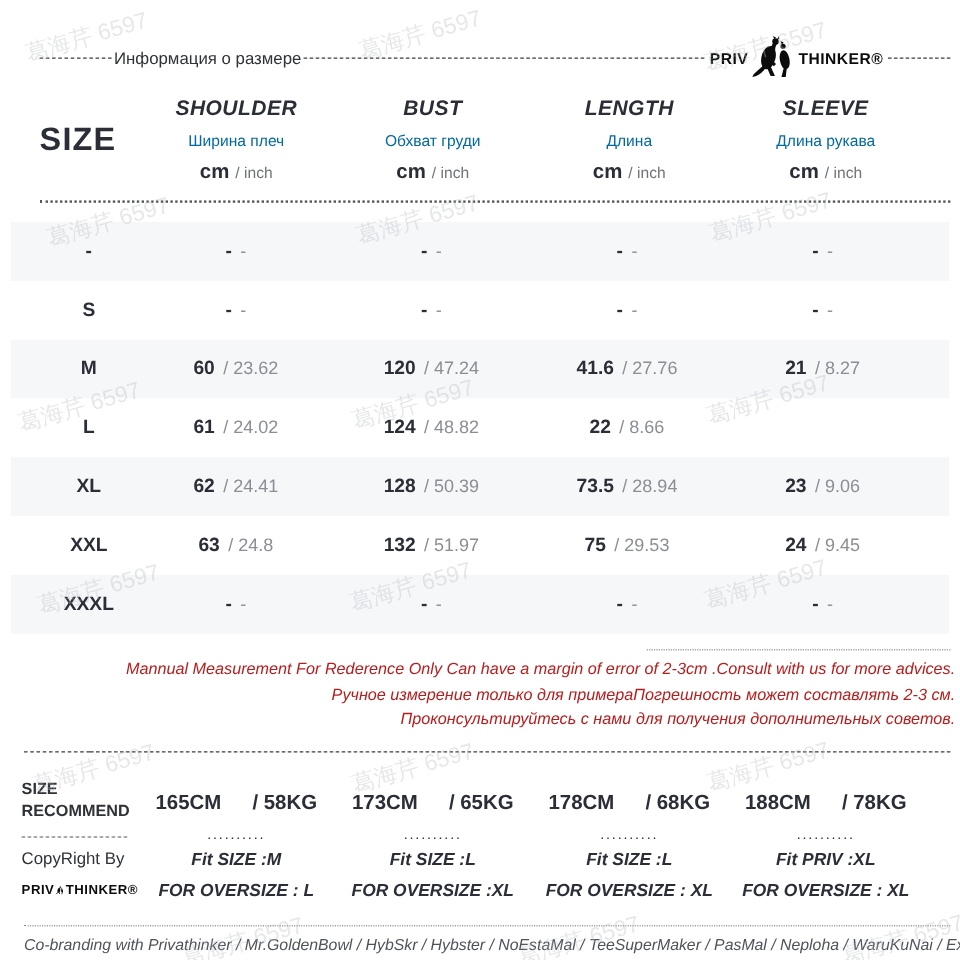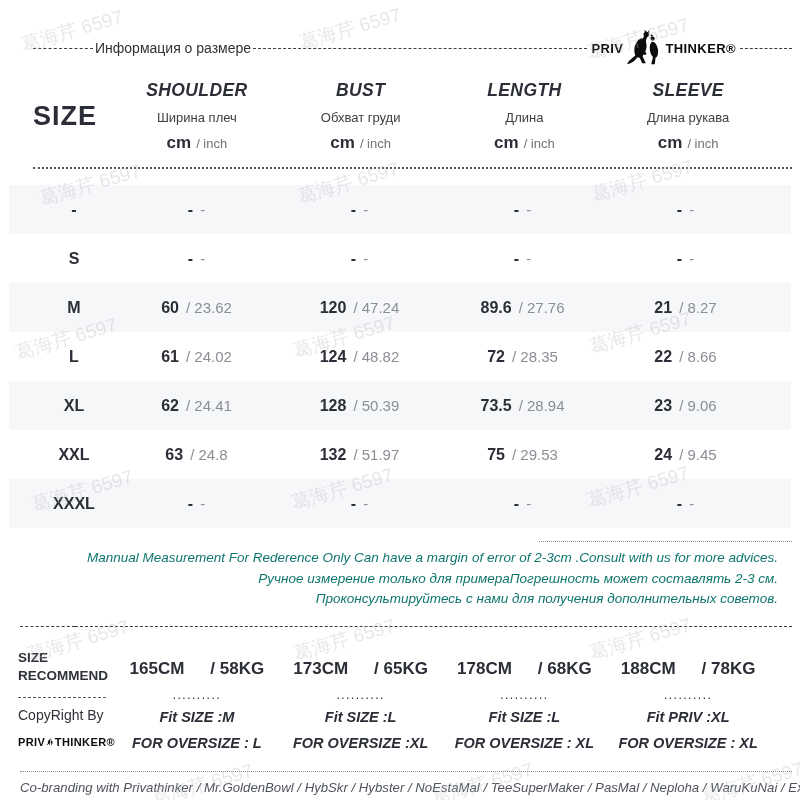--- a/index.html
+++ b/index.html
@@ -30,42 +30,42 @@
   .brand .btxt { font-size:13px; letter-spacing:.4px; color:#0c0c0c; }
   .brand svg { height:36px; width:40px; margin:0 1px; }
   .brand.small .btxt { font-size:11px; }
   .brand.small svg { height:26px; width:29px; }
 
   
   .thead { display:grid; grid-template-columns:82px repeat(4,1fr); margin:14px 30px 0 33px; align-items:center; }
   .size-label { font-size:27px; font-weight:700; letter-spacing:1px; text-align:left; }
   .col-hdr { text-align:center; }
   .col-en { font-size:17.5px; font-weight:700; font-style:italic; letter-spacing:.4px; color:#2b2e36; }
-  .col-ru { font-size:13px; margin-top:9px; color:#404040; }
+  .col-ru { font-size:13px; margin-top:9px; color:#0369a1; }
   .col-units { margin-top:8px; font-size:13px; color:#6f7277; }
   .col-units .u-cm { font-size:17px; color:#2b2e36; font-weight:700; margin-right:5px; }
 
   .sep-top { margin:14px 8px 0 33px; }
 
   
   .rows { margin-top:16px; }
   .trow {
     height:49px; margin:0 9px; padding:0 24px;
     display:grid; grid-template-columns:82px repeat(4,1fr); align-items:center;
   }
   .trow.stripe { background:#f6f7f9; }
   .row-size { font-size:16px; font-weight:700; text-align:center; }
   .cell { text-align:center; font-size:16px; font-weight:700; color:#2b2e36; white-space:nowrap; }
   .cell .inch { font-weight:400; font-size:15px; color:#8b8e94; margin-left:7px; }
 
   .after-table-dots { width:253px; margin:13px 8px 0 auto; }
 
   .disclaimer {
-    margin:6px 22px 0 33px; text-align:right; font-style:italic;
-    font-size:13.5px; color:#0f766e; line-height:20.5px;
+    margin:6px 4px 0 33px; text-align:right; font-style:italic;
+    font-size:13.5px; color:#b91c1c; line-height:20.5px;
   }
 
   
   .rec-header { display:flex; align-items:center; margin:16px 8px 0 20px; }
   .rec-header .seg-a { width:55px; }
   .rec-header .seg-b { flex:1; }
 
   .rec-grid { display:grid; grid-template-columns:97px repeat(4,1fr); margin:12px 30px 0 18px; }
   .rec-left { padding-top:10px; }
   .rec-left .lbl { font-size:13.5px; font-weight:700; color:#2f3237; line-height:18px; }
@@ -175,28 +175,27 @@
       <div class="row-size">S</div>
       <div class="cell"><span class="cm">-</span><span class="inch">-</span></div>
       <div class="cell"><span class="cm">-</span><span class="inch">-</span></div>
       <div class="cell"><span class="cm">-</span><span class="inch">-</span></div>
       <div class="cell"><span class="cm">-</span><span class="inch">-</span></div>
     </div>
     <div class="trow stripe">
       <div class="row-size">M</div>
       <div class="cell"><span class="cm">60</span><span class="inch">/ 23.62</span></div>
       <div class="cell"><span class="cm">120</span><span class="inch">/ 47.24</span></div>
-      <div class="cell"><span class="cm">89.6</span><span class="inch">/ 27.76</span></div>
+      <div class="cell"><span class="cm">41.6</span><span class="inch">/ 27.76</span></div>
       <div class="cell"><span class="cm">21</span><span class="inch">/ 8.27</span></div>
     </div>
     <div class="trow">
       <div class="row-size">L</div>
       <div class="cell"><span class="cm">61</span><span class="inch">/ 24.02</span></div>
       <div class="cell"><span class="cm">124</span><span class="inch">/ 48.82</span></div>
-      <div class="cell"><span class="cm">72</span><span class="inch">/ 28.35</span></div>
       <div class="cell"><span class="cm">22</span><span class="inch">/ 8.66</span></div>
     </div>
     <div class="trow stripe">
       <div class="row-size">XL</div>
       <div class="cell"><span class="cm">62</span><span class="inch">/ 24.41</span></div>
       <div class="cell"><span class="cm">128</span><span class="inch">/ 50.39</span></div>
       <div class="cell"><span class="cm">73.5</span><span class="inch">/ 28.94</span></div>
       <div class="cell"><span class="cm">23</span><span class="inch">/ 9.06</span></div>
     </div>
     <div class="trow">

